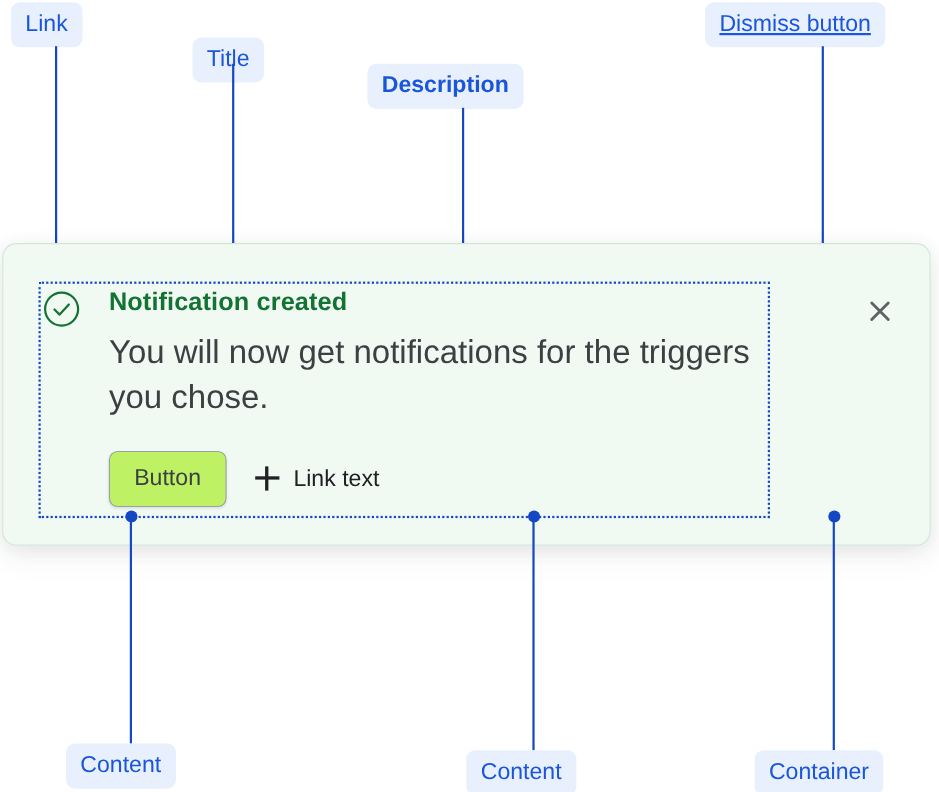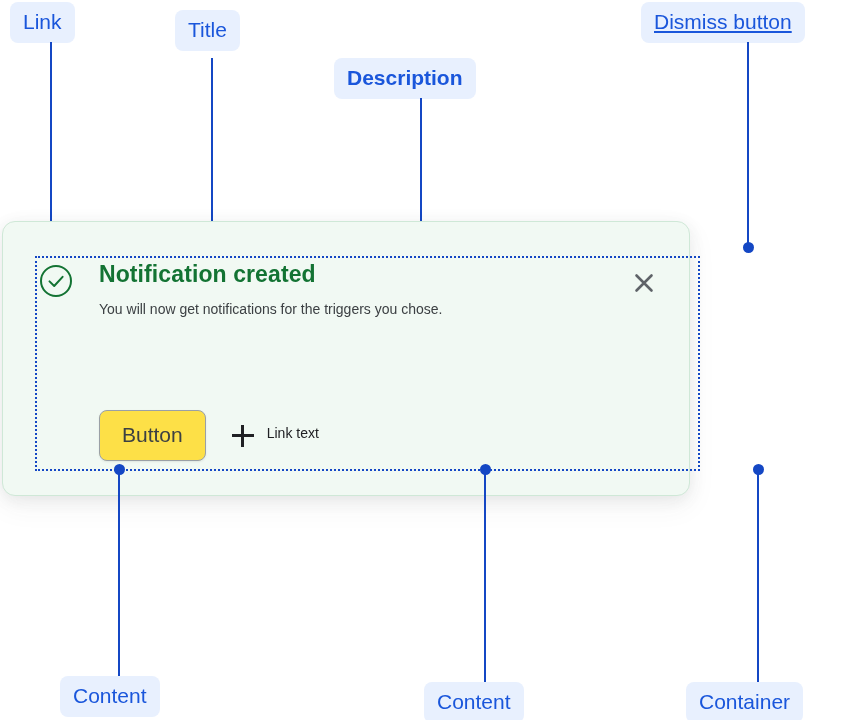--- a/index.html
+++ b/index.html
@@ -40,21 +40,21 @@
     height: 11px;
     border-radius: 50%;
     background: #1447c4;
   }
 
   
   .toast-card {
     position: absolute;
     left: 2px;
     top: 221px;
-    width: 688px;
+    width: 844px;
     height: 275px;
     box-sizing: border-box;
     background: #f1f9f3;
     border: 1px solid #cfe8d7;
     border-radius: 13px;
     box-shadow: 0 4px 16px rgba(60,64,67,0.09), 0 10px 30px rgba(60,64,67,0.06);
     padding-left: 29px;
   }
 
   .toast-content {
@@ -87,55 +87,55 @@
     font-size: 23px;
     font-weight: 700;
     line-height: 1.2;
     margin: 0;
     padding-top: 3px;
     letter-spacing: 0.1px;
   }
 
   .toast-desc {
     color: #3c4043;
-    font-size: 14px;
+    font-size: 30px;
     font-weight: 400;
     line-height: 1.38;
     margin: 0;
     padding-top: 11px;
     max-width: 600px;
   }
 
   .toast-actions {
     position: absolute;
     left: 62px;
     top: 152px;
     display: flex;
     align-items: center;
   }
 
   .action-button {
-    background: #fde047;
+    background: #bef264;
     border: 1px solid #9aa0a6;
     border-radius: 8px;
     color: #3c4043;
     font-family: "Liberation Sans", sans-serif;
     font-size: 21px;
     line-height: 1;
     padding: 13px 22px 15px 22px;
     cursor: pointer;
     box-shadow: 0 1px 2px rgba(60,64,67,0.10);
   }
 
   .action-link {
     display: flex;
     align-items: flex-start;
     margin-left: 26px;
     color: #202124;
-    font-size: 14px;
+    font-size: 21px;
     cursor: pointer;
     text-decoration: none;
   }
   .plus-icon {
     display: inline-block;
     width: 22px;
     height: 22px;
     margin-right: 13px;
     position: relative;
   }
@@ -165,21 +165,21 @@
     cursor: pointer;
   }
 </style>
 </head>
 <body>
 
 <div class="callout-label" style="left:10px; top:2px;">Link</div>
 <div class="callout-line" style="left:50px; top:42px; height:208px;"></div>
 <div class="callout-dot" style="left:45.5px; top:243px;"></div>
 
-<div class="callout-label" style="left:175px; top:10px;text-align:center;">Title</div>
+<div class="callout-label" style="left:175px; top:34px;text-align:center;">Title</div>
 <div class="callout-line" style="left:211px; top:58px; height:210px;"></div>
 <div class="callout-dot" style="left:206.5px; top:262px;"></div>
 
 <div class="callout-label" style="left:334px; top:58px;font-weight:bold;">Description</div>
 <div class="callout-line" style="left:420px; top:98px; height:208px;"></div>
 <div class="callout-dot" style="left:415.5px; top:300px;"></div>
 
 <div class="callout-label" style="left:641px; top:2px;text-decoration:underline;">Dismiss button</div>
 <div class="callout-line" style="left:747px; top:42px; height:206px;"></div>
 <div class="callout-dot" style="left:742.5px; top:242px;"></div>

